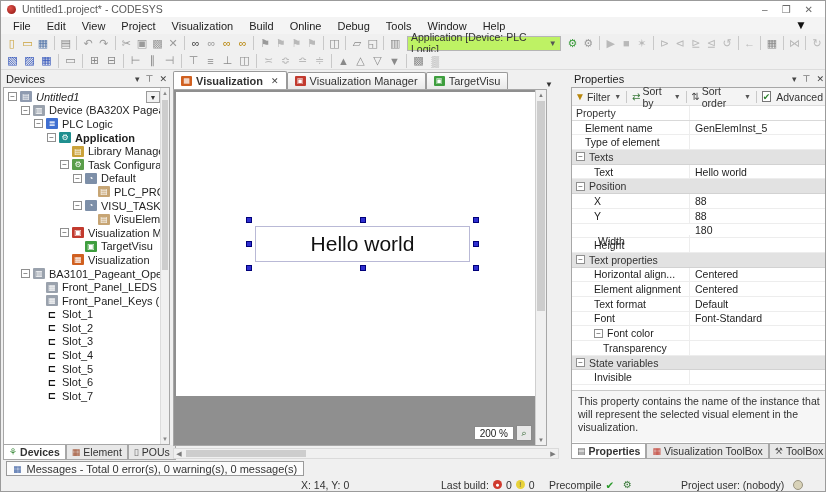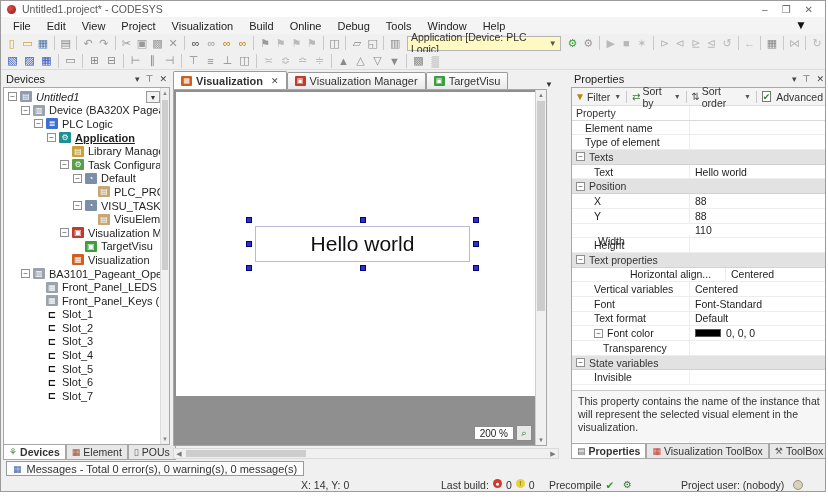--- a/index.html
+++ b/index.html
@@ -14,21 +14,21 @@
   
   #menubar{position:absolute;left:0;top:16px;right:0;height:17px;background:#f4f4f4;display:flex;align-items:center;padding-left:4px;}
   .menu-item{padding:1px 8px;color:#222;}
   #menu-funnel{position:absolute;right:18px;top:1px;color:#111;font-size:12px;}
   
   .toolbar{position:absolute;left:0;right:0;display:flex;align-items:center;padding-left:3px;background:#f0f0f0;}
   #toolbar1{top:33px;height:18px;}
   #toolbar2{top:51px;height:18px;border-bottom:1px solid #dcdcdc;}
   .tbtn{width:17px;height:16px;display:flex;align-items:center;justify-content:center;font-size:11px;border:1px solid transparent;border-radius:2px;}
   .tsep{width:1px;height:14px;background:#c9c9c9;margin:0 3px;}
-  #app-selector{display:flex;align-items:center;border:1px solid #b5b5b5;background:#fef9c3;height:15px;padding:0 3px;margin:18px 4px;font-size:10.5px;color:#333;}
+  #app-selector{display:flex;align-items:center;border:1px solid #b5b5b5;background:#bef264;height:15px;padding:0 3px;margin:18px 4px;font-size:10.5px;color:#333;}
   #app-selector .caret{margin-left:6px;font-size:8px;color:#555;}
   
   #devices-panel{position:absolute;left:2px;top:70px;width:167px;height:374px;background:#f0f0f0;}
   .panel-header{height:16px;display:flex;align-items:center;padding:0 3px;color:#222;}
   .panel-header .ctrls{margin-left:auto;display:flex;gap:6px;color:#444;font-size:9px;}
   .panel-body{position:absolute;left:0;top:16px;right:0;bottom:0;background:#fff;border:1px solid #a7a7a7;overflow:hidden;}
   #device-tree{position:absolute;left:0;top:2px;right:9px;bottom:0;}
   .tree-row{height:13.6px;display:flex;align-items:center;white-space:nowrap;overflow:hidden;}
   .expander{width:9px;height:9px;border:1px solid #8f8f8f;background:#fff;color:#444;font-size:8px;line-height:7px;text-align:center;margin-right:3px;flex:none;}
   .exp-spacer{width:12px;flex:none;}
@@ -96,21 +96,21 @@
   .pg-value{flex:1;display:flex;align-items:center;padding-left:5px;overflow:hidden;white-space:nowrap;height:100%;}
   .pg-exp{width:9px;height:9px;border:1px solid #8f8f8f;background:#fff;font-size:8px;line-height:7px;text-align:center;margin-right:4px;flex:none;color:#444;}
   .swatch{width:26px;height:8px;border:1px solid #555;margin-right:5px;flex:none;}
   #prop-desc{position:absolute;left:0;right:0;top:302px;height:52px;border-top:1px solid #c9c9c9;background:#f6f6f6;padding:4px 6px;font-size:10.5px;color:#333;line-height:1.25;}
   
   #messages-bar{position:absolute;left:0;top:459px;right:0;height:17px;background:#f0f0f0;display:flex;align-items:center;}
   #messages-box{margin-left:5px;display:flex;align-items:center;gap:5px;border:1px solid #9a9a9a;background:#fbfbfb;height:15px;padding:0 6px;color:#333;}
   #messages-box .micon{color:#4668a8;font-size:9px;}
   #statusbar{position:absolute;left:0;top:476px;right:0;height:15px;display:flex;align-items:center;color:#333;font-size:10.5px;}
   #status-coords{position:absolute;left:300px;}
-  #status-build{position:absolute;left:440px;display:flex;align-items:flex-start;gap:4px;}
+  #status-build{position:absolute;left:440px;display:flex;align-items:center;gap:4px;}
   .dot{width:9px;height:9px;border-radius:50%;display:inline-block;text-align:center;font-size:7px;line-height:9px;color:#fff;}
   .dot.red{background:#d03a2e;}
   .dot.yellow{background:#e8d23a;color:#555;}
   #status-precompile{position:absolute;left:548px;display:flex;align-items:center;gap:4px;}
   #precompile-check{color:#2a9a2a;font-weight:bold;}
   #status-sync-icon{position:absolute;left:622px;color:#3a7a3a;font-size:10px;}
   #status-user{position:absolute;left:680px;}
   #status-key-icon{position:absolute;left:792px;width:10px;height:10px;border-radius:50%;background:#d8d2b8;border:1px solid #9a9480;}
 </style>
 </head>
@@ -257,21 +257,21 @@
             <span class="tree-label">Device (BA320X Pageant CPU Mod</span>
           </div>
           <div class="tree-row" style="padding-left: 30px;">
             <span class="expander">−</span>
             <span class="tree-icon ic-plc-logic">≣</span>
             <span class="tree-label">PLC Logic</span>
           </div>
           <div class="tree-row" style="padding-left: 43px;">
             <span class="expander">−</span>
             <span class="tree-icon ic-application">⚙</span>
-            <span class="tree-label" style="font-weight: bold; text-decoration: underline;">Application</span>
+            <span class="tree-label" style="font-weight: bold;">Application</span>
           </div>
           <div class="tree-row" style="padding-left: 56px;">
             <span class="exp-spacer"></span>
             <span class="tree-icon ic-library">▤</span>
             <span class="tree-label">Library Manager</span>
           </div>
           <div class="tree-row" style="padding-left: 56px;">
             <span class="expander">−</span>
             <span class="tree-icon ic-task-config">⚙</span>
             <span class="tree-label">Task Configuration</span>
@@ -465,20 +465,23 @@
       <div id="prop-grid">
           <div class="pg-row header">
             <div class="pg-name">
               <span>Property</span>
             </div>
           </div>
           <div class="pg-row">
             <div class="pg-name" style="padding-left: 13px;">
               <span>Element name</span>
             </div>
+            <div class="pg-value">
+              <span>GenElemInst_5</span>
+            </div>
           </div>
           <div class="pg-row">
             <div class="pg-name" style="padding-left: 13px;">
               <span>Type of element</span>
             </div>
           </div>
           <div class="pg-row group">
             <div class="pg-name">
               <span class="pg-exp">−</span>
               <span>Texts</span>
@@ -512,74 +515,70 @@
             </div>
             <div class="pg-value">
               <span>88</span>
             </div>
           </div>
           <div class="pg-row">
             <div class="pg-name" style="padding-left: 26px; margin-top: 22px;">
               <span>Width</span>
             </div>
             <div class="pg-value">
-              <span>110</span>
+              <span>180</span>
             </div>
           </div>
           <div class="pg-row">
             <div class="pg-name" style="padding-left: 22px;">
               <span>Height</span>
             </div>
           </div>
           <div class="pg-row group">
             <div class="pg-name">
               <span class="pg-exp">−</span>
               <span>Text properties</span>
             </div>
           </div>
           <div class="pg-row">
-            <div class="pg-name" style="padding-left: 22px; margin-left: 36px;">
+            <div class="pg-name" style="padding-left: 22px;">
               <span>Horizontal align...</span>
             </div>
             <div class="pg-value">
               <span>Centered</span>
             </div>
           </div>
           <div class="pg-row">
             <div class="pg-name" style="padding-left: 22px;">
-              <span>Vertical variables</span>
+              <span>Element alignment</span>
             </div>
             <div class="pg-value">
               <span>Centered</span>
             </div>
           </div>
           <div class="pg-row">
             <div class="pg-name" style="padding-left: 22px;">
+              <span>Text format</span>
+            </div>
+            <div class="pg-value">
+              <span>Default</span>
+            </div>
+          </div>
+          <div class="pg-row">
+            <div class="pg-name" style="padding-left: 22px;">
               <span>Font</span>
             </div>
             <div class="pg-value">
               <span>Font-Standard</span>
-            </div>
-          </div>
-          <div class="pg-row">
-            <div class="pg-name" style="padding-left: 22px;">
-              <span>Text format</span>
-            </div>
-            <div class="pg-value">
-              <span>Default</span>
             </div>
           </div>
           <div class="pg-row">
             <div class="pg-name" style="padding-left: 22px;">
               <span class="pg-exp">−</span>
               <span>Font color</span>
-            </div>
-            <div class="pg-value">
-              <span class="swatch" style="background: rgb(0, 0, 0);"></span>
-              <span>0, 0, 0</span>
             </div>
           </div>
           <div class="pg-row">
             <div class="pg-name" style="padding-left: 31px;">
               <span>Transparency</span>
             </div>
           </div>
           <div class="pg-row group">
             <div class="pg-name">
               <span class="pg-exp">−</span>

